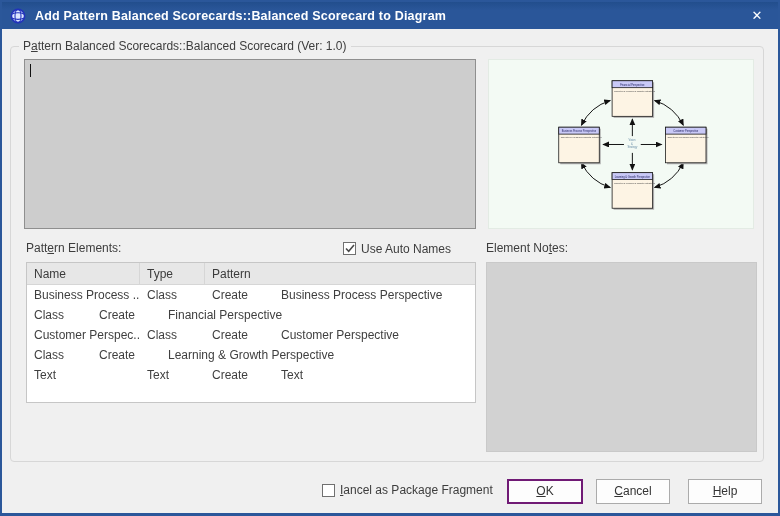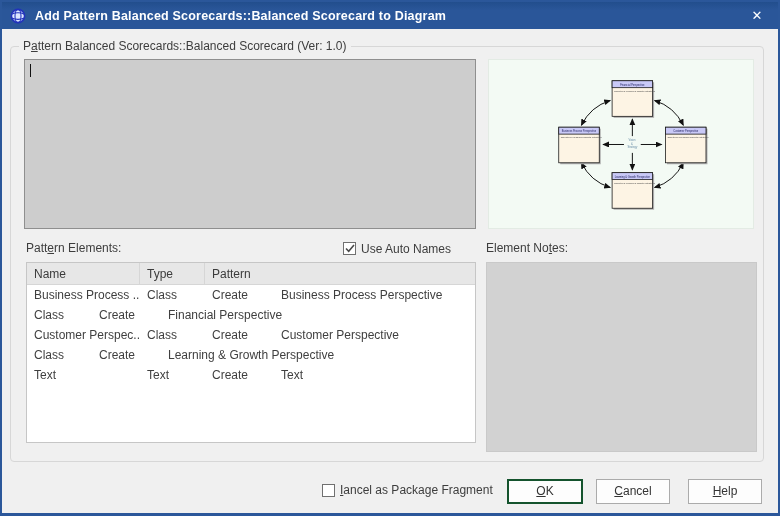--- a/index.html
+++ b/index.html
@@ -54,21 +54,21 @@
   .chk{
     position:absolute;width:13px;height:13px;background:#fff;
     border:1px solid #707070;display:flex;align-items:center;justify-content:center;
     cursor:pointer;
   }
   .chk svg{display:none;}
   .chk[data-checked="true"] svg{display:block;}
   .chk-label{position:absolute;white-space:nowrap;color:#3d3d3d;cursor:default;}
   
   .ptable{
-    position:absolute;left:24px;top:260px;width:450px;height:181px;
+    position:absolute;left:24px;top:260px;width:450px;height:141px;
     background:#ffffff;border:1px solid #c6c6c6;display:flex;flex-direction:column;
   }
   .thead{display:flex;height:22px;background:#e7e7e7;border-bottom:1px solid #d6d6d6;flex:0 0 auto;}
   .thead>div{padding:4px 0 0 7px;color:#3c3c3c;border-right:1px solid #d6d6d6;}
   .thead>div:last-child{border-right:none;}
   .trow{display:flex;height:20px;flex:0 0 auto;}
   .trow>div{padding:3px 0 0 7px;color:#3f3f3f;white-space:nowrap;overflow:hidden;}
   .c0{width:113px;flex:0 0 auto;}
   .c1{width:65px;flex:0 0 auto;}
   .c2{width:69px;flex:0 0 auto;}
@@ -77,21 +77,21 @@
   .notes-box{
     position:absolute;left:484px;top:260px;width:271px;height:190px;
     background:#d2d2d2;border:1px solid #c9c9c9;
   }
   
   .btn{
     position:absolute;top:477px;height:25px;background:#fdfdfd;
     border:1px solid #ababab;color:#333;text-align:center;
     font-size:12px;line-height:22px;cursor:pointer;
   }
-  .btn.primary{border:2px solid #14532d;line-height:20px;}
+  .btn.primary{border:2px solid #701a75;line-height:20px;}
   .preview svg text{font-family:"Liberation Sans","DejaVu Sans",sans-serif;}
 </style>
 </head>
 <body>
 
 <div class="dialog">
 
   <div class="titlebar">
     <span class="app-icon">
       <svg viewBox="0 0 16 16" width="16" height="16">

